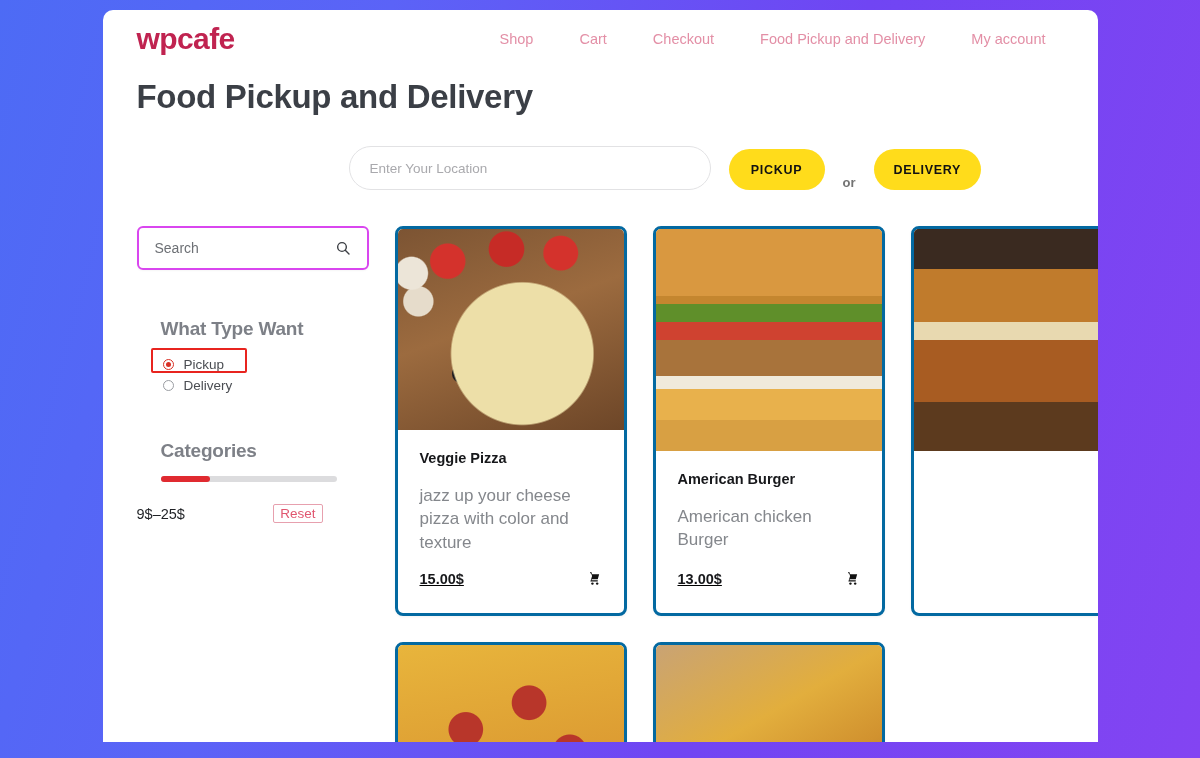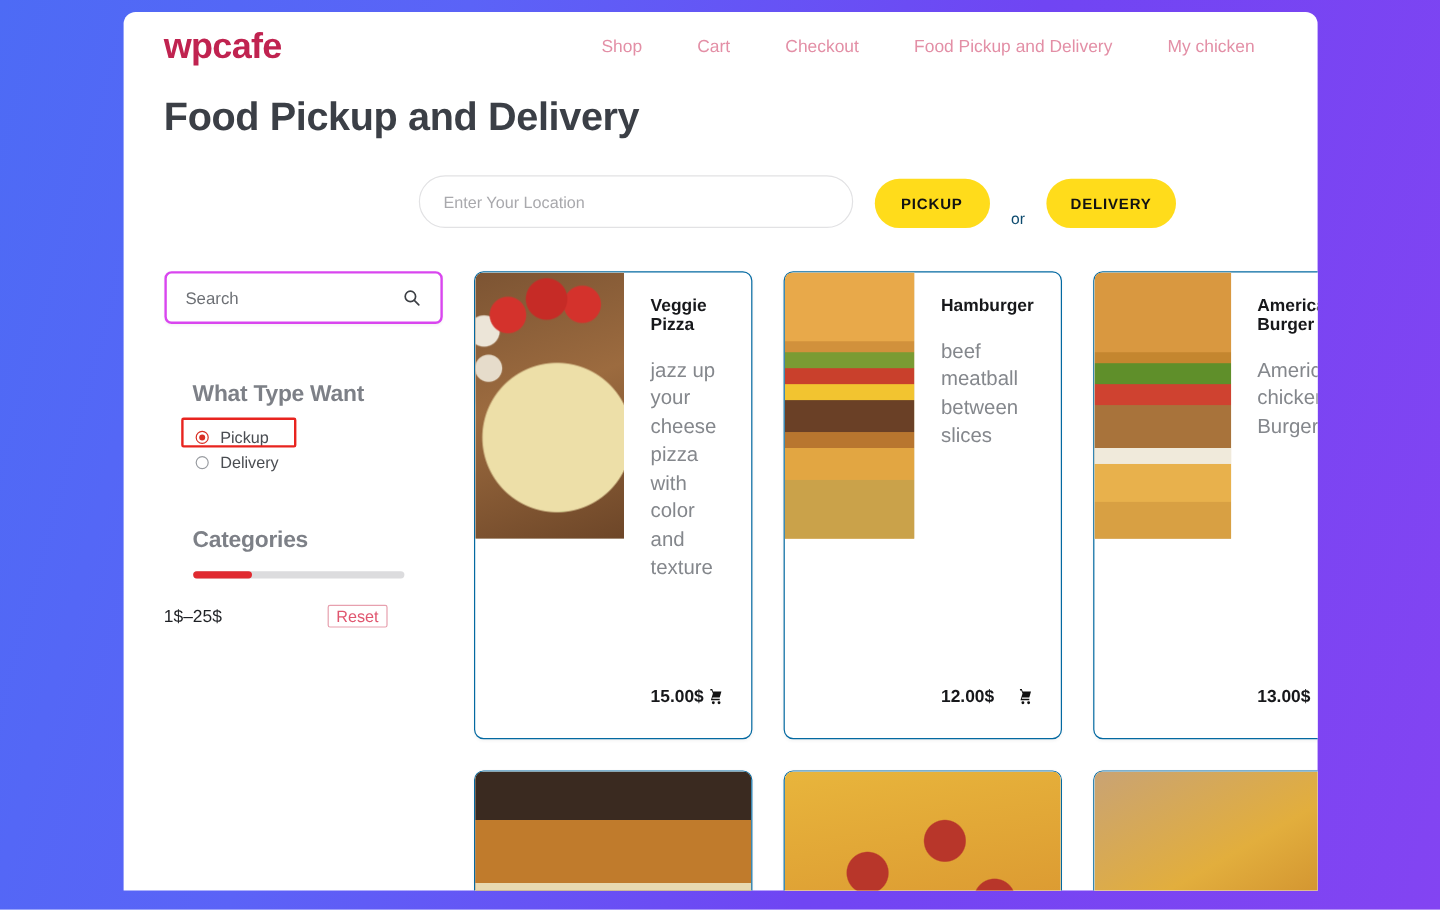--- a/index.html
+++ b/index.html
@@ -89,21 +89,21 @@
     border-radius: 22px;
     background: #ffdc1b;
     color: #121212;
     font-size: 12.5px;
     font-weight: bold;
     letter-spacing: 0.7px;
     cursor: pointer;
     font-family: "Liberation Sans", sans-serif;
     padding: 0 20px;
   }
-  .or-text { font-size: 13px; font-weight: normal; color: #0c4a6e; }
+  .or-text { font-size: 13px; font-weight: bold; color: #737373; }
 
   
   .content-area {
     display: flex;
     padding: 36px 0 0 34px;
     gap: 26px;
   }
 
   
   .sidebar { width: 232px; flex-shrink: 0; }
@@ -216,26 +216,26 @@
 
   
   .product-grid {
     display: grid;
     grid-template-columns: repeat(3, 232px);
     gap: 26px 26px;
     padding-top: 0;
   }
   .product-card {
     background: #fff;
-    border: 1px solid #0369a1;
+    border: 3px solid #0369a1;
     border-radius: 8px;
     overflow: hidden;
     box-shadow: 0 1px 3px rgba(0,0,0,0.05);
     display: flex;
-    flex-direction: row;
+    flex-direction: column;
   }
   .product-card.tall { height: 390px; }
   .product-image {
     height: 222px;
     width: 100%;
     position: relative;
     overflow: hidden;
     background: #eef0e8;
   }
   .product-image .photo {
@@ -254,20 +254,21 @@
     color: #84878c;
     line-height: 1.38;
     margin-bottom: 16px;
   }
   .product-footer {
     display: flex;
     align-items: flex-end;
     justify-content: space-between;
     margin-top: auto;
     padding-bottom: 26px;
+    text-decoration: underline;
   }
   .product-price { font-size: 14.5px; font-weight: bold; color: #17181b; }
   .cart-icon { width: 17px; height: 17px; color: #111; cursor: pointer; }
 
   
   .photo-veggie-pizza {
     background:
       radial-gradient(circle at 22% 16%, #d4322c 0 7%, transparent 7.5%),
       radial-gradient(circle at 48% 10%, #c62b26 0 8%, transparent 8.5%),
       radial-gradient(circle at 72% 12%, #d4322c 0 7%, transparent 7.5%),
@@ -327,21 +328,21 @@
 
 <div class="browser-page">
 
   <div class="site-header">
     <div class="brand-logo">wpcafe</div>
     <nav class="main-nav">
       <a class="nav-link" href="#">Shop</a>
       <a class="nav-link" href="#">Cart</a>
       <a class="nav-link" href="#">Checkout</a>
       <a class="nav-link" href="#">Food Pickup and Delivery</a>
-      <a class="nav-link" href="#">My chicken</a>
+      <a class="nav-link" href="#">My account</a>
     </nav>
   </div>
 
   <h1 class="page-title">Food Pickup and Delivery</h1>
 
   <div class="location-bar">
     <input class="location-input" type="text" placeholder="Enter Your Location" style="">
     <button class="mode-btn">PICKUP</button>
     <span class="or-text">or</span>
     <button class="mode-btn">DELIVERY</button>
@@ -375,21 +376,21 @@
       </div>
 
       <h3 class="filter-heading categories">Categories</h3>
 
       <div class="price-slider-wrap">
         <div class="slider-track">
           <div class="slider-fill" style="width: 28%;"></div>
         </div>
       </div>
       <div class="price-row">
-        <span class="price-text">1$–25$</span>
+        <span class="price-text">9$–25$</span>
         <button class="reset-btn">Reset</button>
       </div>
 
     </aside>
 
     <section class="product-grid">
 
       <article class="product-card tall">
         <div class="product-image">
           <div class="photo photo-veggie-pizza"></div>
@@ -403,39 +404,20 @@
               <svg viewBox="0 0 24 24" width="17" height="17" fill="currentColor">
                 <path d="M7 3h2.2l1 3H20l-2 7H9.6l-.4 1.6H18v1.7H7.6L10 8.3 8.6 4.7H7z"></path>
                 <circle cx="10.5" cy="19.2" r="1.7"></circle>
                 <circle cx="17.2" cy="19.2" r="1.7"></circle>
               </svg>
             </span>
           </div>
         </div>
       </article>
 
-      <article class="product-card">
-        <div class="product-image">
-          <div class="photo photo-hamburger"></div>
-        </div>
-        <div class="product-body">
-          <div class="product-name">Hamburger</div>
-          <div class="product-desc">beef meatball between slices</div>
-          <div class="product-footer">
-            <span class="product-price">12.00$</span>
-            <span class="cart-icon">
-              <svg viewBox="0 0 24 24" width="17" height="17" fill="currentColor">
-                <path d="M7 3h2.2l1 3H20l-2 7H9.6l-.4 1.6H18v1.7H7.6L10 8.3 8.6 4.7H7z"></path>
-                <circle cx="10.5" cy="19.2" r="1.7"></circle>
-                <circle cx="17.2" cy="19.2" r="1.7"></circle>
-              </svg>
-            </span>
-          </div>
-        </div>
-      </article>
 
       <article class="product-card">
         <div class="product-image">
           <div class="photo photo-american-burger"></div>
         </div>
         <div class="product-body">
           <div class="product-name">American Burger</div>
           <div class="product-desc">American chicken Burger</div>
           <div class="product-footer">
             <span class="product-price">13.00$</span>

